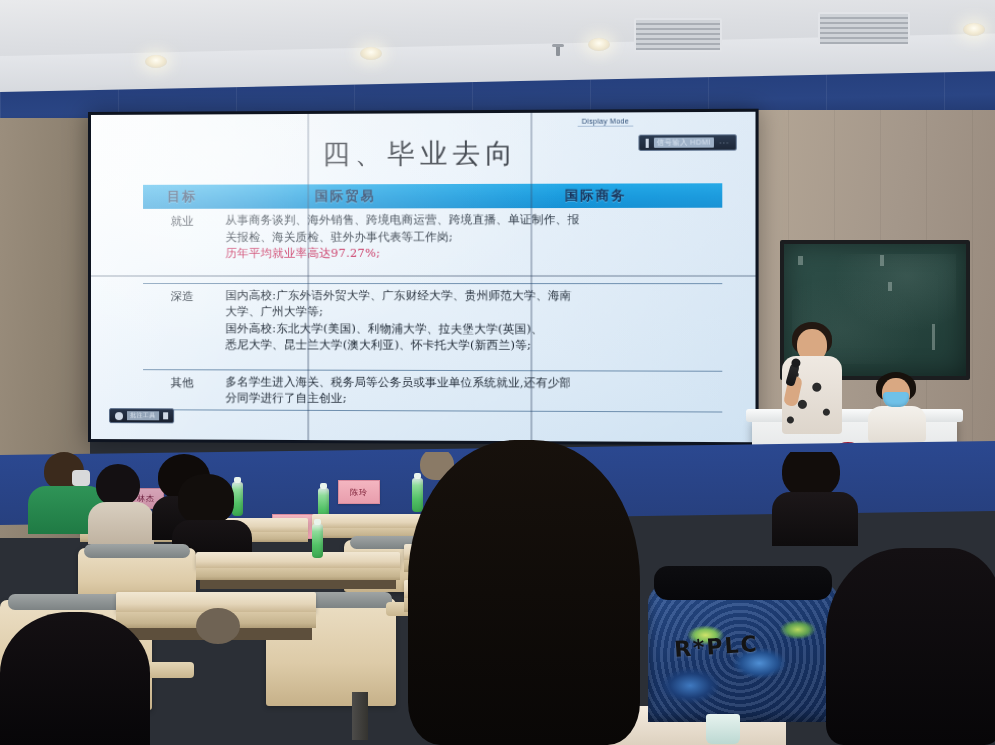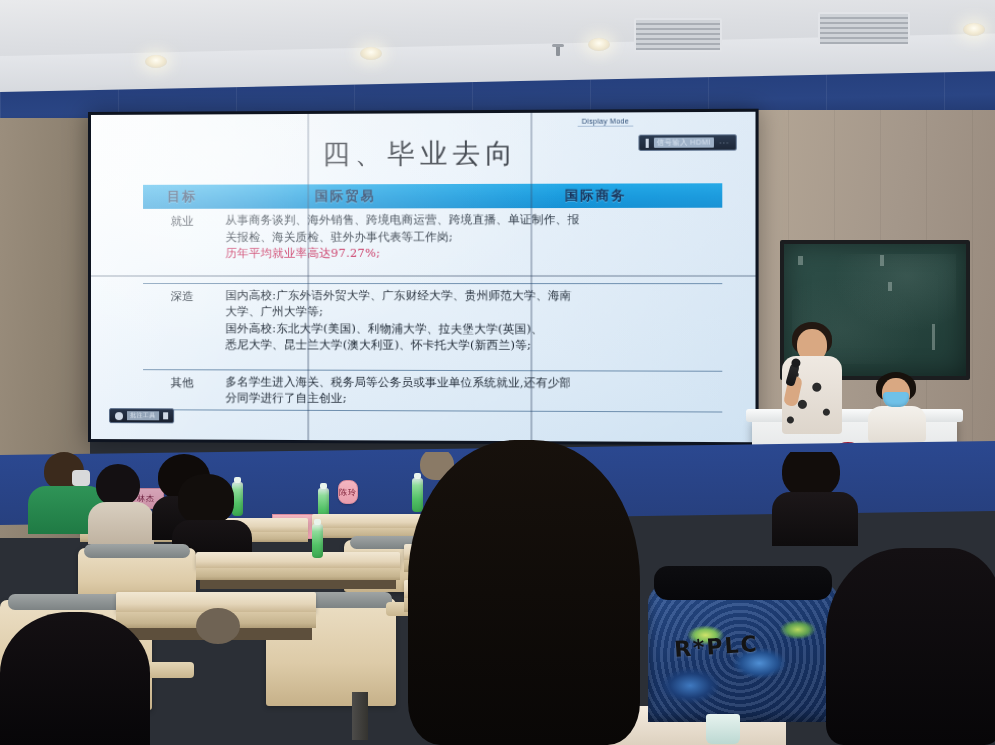--- a/index.html
+++ b/index.html
@@ -450,21 +450,21 @@
   <div class="wall-back-blue"></div>
 
   <div class="hall">
 
     <div class="bottle" style="left:120px;top:28px;"></div>
     <div class="bottle" style="left:232px;top:30px;"></div>
     <div class="bottle" style="left:318px;top:36px;"></div>
     <div class="bottle" style="left:412px;top:26px;"></div>
     <div class="bottle" style="left:198px;top:62px;"></div>
 
-    <div class="namecard" style="left:338px;top:28px;width:20px;height:24px;border-radius:8px;">陈玲</div>
+    <div class="namecard" style="left:338px;top:28px;width:42px;height:24px;">陈玲</div>
     <div class="namecard" style="left:272px;top:62px;width:44px;height:25px;">曾雨</div>
     <div class="namecard" style="left:128px;top:36px;width:36px;height:21px;opacity:.85;">林杰</div>
 
     <div class="deskrow">
       <div class="desktop" style="left:80px;top:66px;width:228px;height:14px;"></div>
       <div class="desktop" style="left:312px;top:62px;width:200px;height:14px;"></div>
       <div class="deskfront" style="left:80px;top:80px;width:228px;height:10px;"></div>
       <div class="deskfront" style="left:312px;top:76px;width:200px;height:10px;"></div>
     </div>
 

